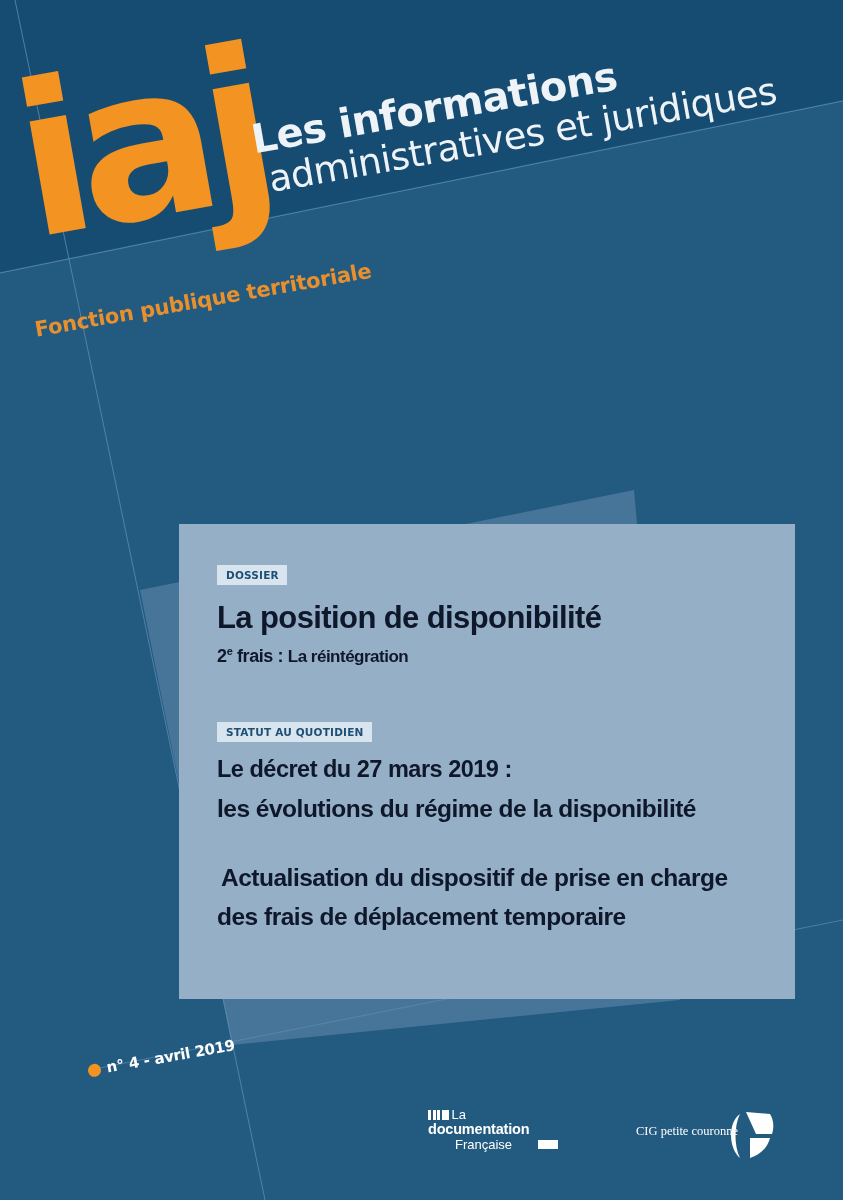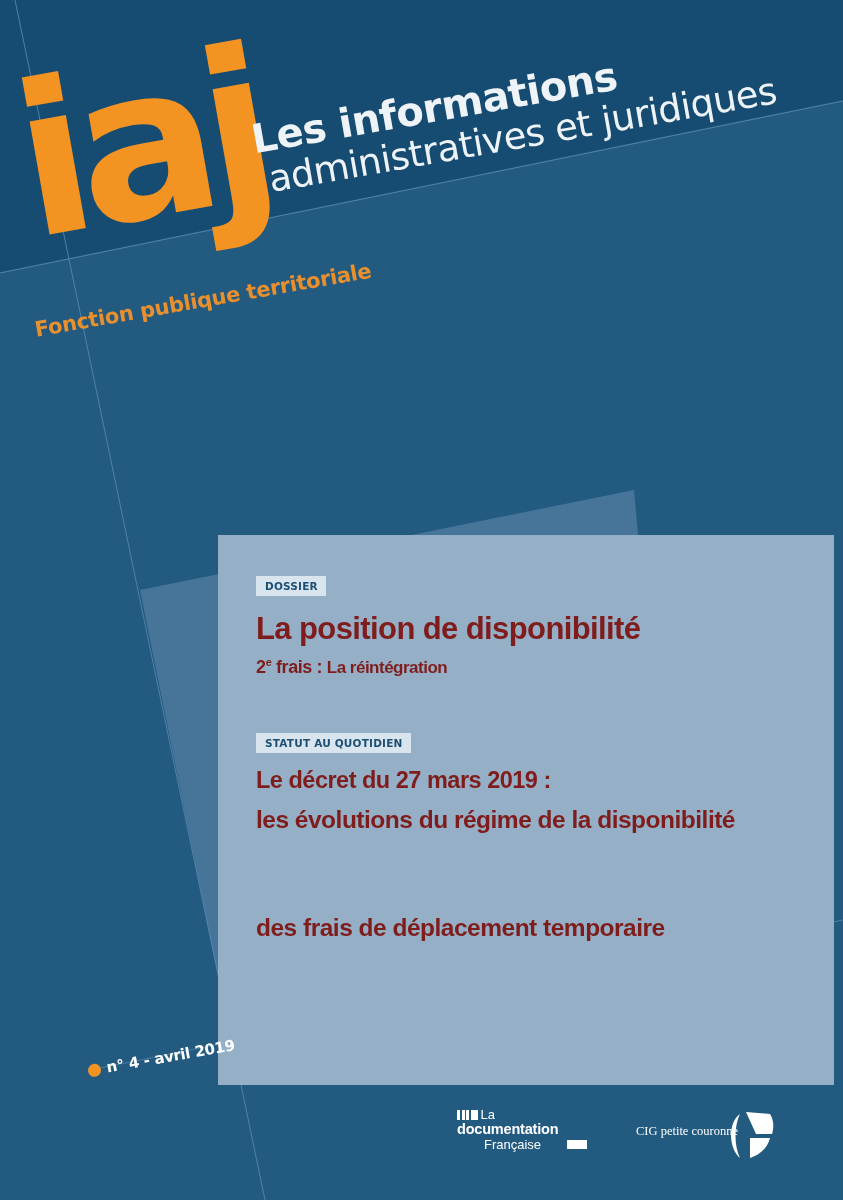--- a/index.html
+++ b/index.html
@@ -32,53 +32,52 @@
     }
     .subtitle {
       position: absolute; left: 33px; top: 318px;
       transform: rotate(-10deg); transform-origin: left top;
       color: #e8902e; font-family: "DejaVu Sans", sans-serif; font-weight: bold;
       font-size: 21px; white-space: nowrap; letter-spacing: -0.3px;
     }
 
     
     .card {
-      position: absolute; left: 179px; top: 535px; width: 616px; height: 550px;
+      position: absolute; left: 179px; top: 524px; width: 616px; height: 475px;
       background: #95afc6;
-      margin-left: 39px;
     }
     .tag {
       position: absolute; display: inline-block;
       background: #d8e4ee; color: #1d4f75;
       font-family: "DejaVu Sans", sans-serif; font-weight: bold;
       font-size: 10.5px; letter-spacing: 0.2px; padding: 4px 8px 3px 9px; line-height: 13px;
     }
     .heading {
-      position: absolute; color: #7f1d1d; white-space: nowrap;
+      position: absolute; color: #0f172a; white-space: nowrap;
       font-family: "Liberation Sans", sans-serif; font-weight: bold;
     }
     .h-main { font-size: 31px; letter-spacing: -0.6px; }
     .h-sub-prefix { font-size: 18px; letter-spacing: -0.4px; }
     .h-sub-prefix sup { font-size: 11px; }
     .h-sub { font-size: 17px; letter-spacing: -0.5px; }
     .h-2 { font-size: 23.5px; letter-spacing: -0.5px; }
     .h-3 { font-size: 24.5px; letter-spacing: -0.5px; }
 
     
     .issue {
       position: absolute; left: 88px; top: 1062px;
       transform: rotate(-10deg); transform-origin: left center;
       display: flex; align-items: center; white-space: nowrap;
     }
     .issue-dot { width: 13px; height: 13px; border-radius: 50%; background: #f39322; margin-right: 6px; }
     .issue-text { color: #ffffff; font-weight: bold; font-size: 15px; font-family: "DejaVu Sans", sans-serif; letter-spacing: -0.3px; }
 
     
     .ladoc {
-      position: absolute; left: 457px; top: 1108px; color: #ffffff; line-height: 1;
+      position: absolute; left: 428px; top: 1108px; color: #ffffff; line-height: 1;
     }
     .ladoc-row1 { display: flex; align-items: center; font-size: 13px; height: 13px; }
     .ladoc-bars { display: inline-flex; gap: 1.5px; margin-right: 3px; }
     .ladoc-bars span { display: inline-block; width: 3px; height: 10px; background: #fff; }
     .ladoc-bars span.wide { width: 7px; }
     .ladoc-row2 { font-weight: bold; font-size: 14.5px; letter-spacing: -0.2px; margin-top: 1px; }
     .ladoc-row3 { display: flex; align-items: center; font-size: 13px; margin-left: 27px; margin-top: 1px; gap: 24px; }
     .ladoc-block { display: inline-block; width: 20px; height: 9px; background: #fff; margin-left: 2px; }
 
     .cig {
@@ -114,20 +113,21 @@
   <span class="tag" style="left:38px; top:41px;">DOSSIER</span>
   <div class="heading h-main" style="left:38px; top:76px;">La position de disponibilité</div>
   <div class="heading" style="left:38px; top:121px;">
     <span class="h-sub-prefix"><span>2</span><sup>e</sup><span> frais : </span></span><span class="h-sub">La réintégration</span>
   </div>
 
   <span class="tag" style="left:38px; top:198px;">STATUT AU QUOTIDIEN</span>
   <div class="heading h-2" style="left:38px; top:232px;text-align:right;">Le décret du 27 mars 2019 :</div>
   <div class="heading h-3" style="left:38px; top:271px;">les évolutions du régime de la disponibilité</div>
 
+  <div class="heading h-3" style="left:42px; top:340px;">Actualisation du dispositif de prise en charge</div>
   <div class="heading h-3" style="left:38px; top:379px;">des frais de déplacement temporaire</div>
 </div>
 
 <div class="issue">
   <span class="issue-dot"></span>
   <span class="issue-text">n° 4 - avril 2019</span>
 </div>
 
 <div class="ladoc">
   <div class="ladoc-row1">

